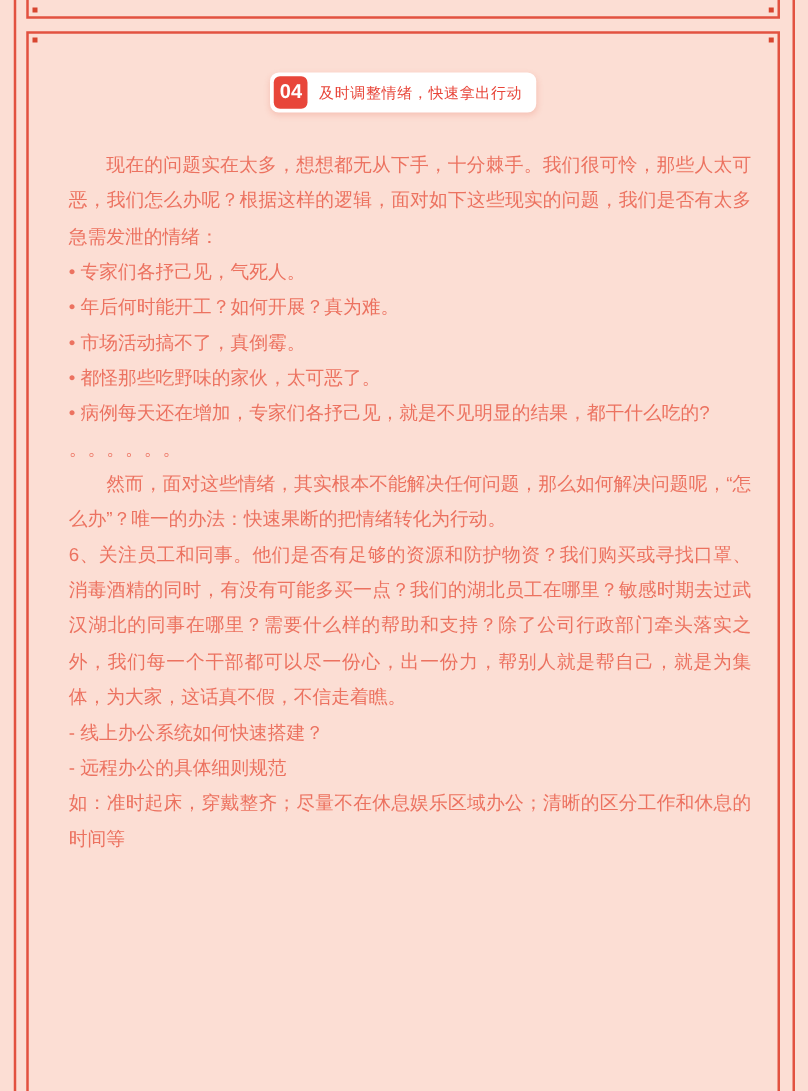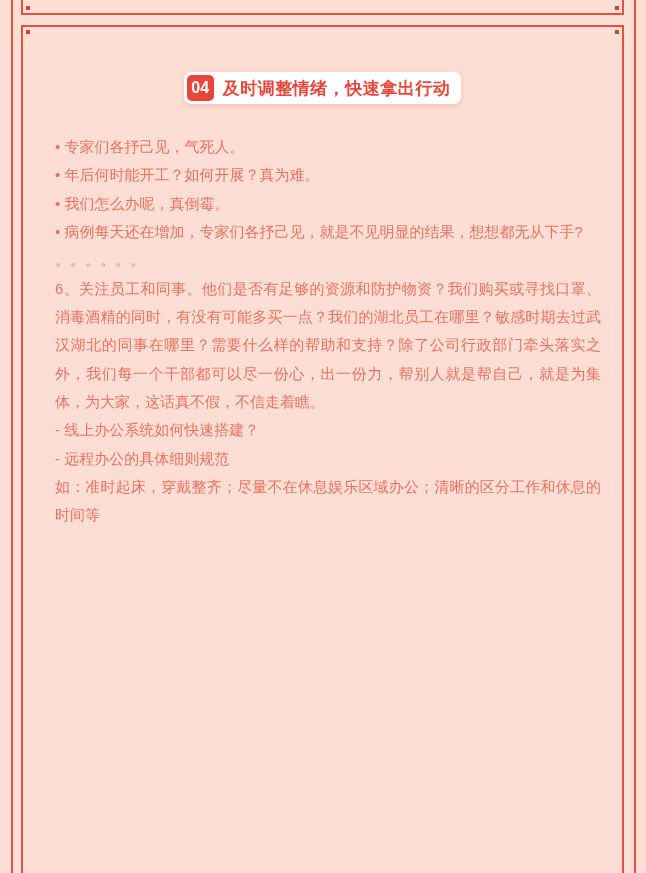--- a/index.html
+++ b/index.html
@@ -50,21 +50,21 @@
     position:absolute;
     width:4px;
     height:4px;
     background:var(--dot);
   }
   .dot.tl{top:3px;left:3px;}
   .dot.tr{top:3px;right:3px;}
   .dot.bl{bottom:3px;left:3px;}
   .dot.br{bottom:3px;right:3px;}
   .title-row{
-    margin-top:45px;
+    margin-top:31px;
     display:flex;
     justify-content:center;
   }
   .title-box{
     background:#ffffff;
     border-radius:7px;
     display:inline-flex;
     align-items:center;
     padding:3px 11px 3px 3px;
     box-shadow:0 2px 5px rgba(224,80,60,0.22);
@@ -76,22 +76,22 @@
     font-weight:bold;
     width:27px;
     height:26px;
     line-height:26px;
     text-align:center;
     border-radius:5px;
     flex:0 0 auto;
   }
   .title{
     color:var(--badge);
-    font-size:17px;
-    font-weight:bold;
+    font-size:12px;
+    font-weight:normal;
     margin-left:9px;
     letter-spacing:0.5px;
     white-space:nowrap;
   }
   .body-text{
     margin:29px 21px 0 32px;
     color:var(--text);
     font-size:15px;
     line-height:28.35px;
     text-align:justify;
@@ -116,24 +116,27 @@
     <span class="dot tr"></span>
 
     <div class="title-row">
       <div class="title-box">
         <span class="badge">04</span>
         <span class="title">及时调整情绪，快速拿出行动</span>
       </div>
     </div>
 
     <div class="body-text">
+        <p class="para indent">现在的问题实在太多，想想都无从下手，十分棘手。我们很可怜，那些人太可恶，我们怎么办呢？根据这样的逻辑，面对如下这些现实的问题，我们是否有太多急需发泄的情绪：</p>
         <p class="para bullet">• 专家们各抒己见，气死人。</p>
         <p class="para bullet">• 年后何时能开工？如何开展？真为难。</p>
-        <p class="para bullet">• 我们怎么办呢，真倒霉。</p>
-        <p class="para bullet">• 病例每天还在增加，专家们各抒己见，就是不见明显的结果，想想都无从下手?</p>
+        <p class="para bullet">• 市场活动搞不了，真倒霉。</p>
+        <p class="para bullet">• 都怪那些吃野味的家伙，太可恶了。</p>
+        <p class="para bullet">• 病例每天还在增加，专家们各抒己见，就是不见明显的结果，都干什么吃的?</p>
         <p class="para plain">。。。。。。</p>
+        <p class="para indent">然而，面对这些情绪，其实根本不能解决任何问题，那么如何解决问题呢，“怎么办”？唯一的办法：快速果断的把情绪转化为行动。</p>
         <p class="para plain">6、关注员工和同事。他们是否有足够的资源和防护物资？我们购买或寻找口罩、消毒酒精的同时，有没有可能多买一点？我们的湖北员工在哪里？敏感时期去过武汉湖北的同事在哪里？需要什么样的帮助和支持？除了公司行政部门牵头落实之外，我们每一个干部都可以尽一份心，出一份力，帮别人就是帮自己，就是为集体，为大家，这话真不假，不信走着瞧。</p>
         <p class="para dash">- 线上办公系统如何快速搭建？</p>
         <p class="para dash">- 远程办公的具体细则规范</p>
         <p class="para plain">如：准时起床，穿戴整齐；尽量不在休息娱乐区域办公；清晰的区分工作和休息的时间等</p>
       </div>
   </div>
 </div>
 
 </body></html>

